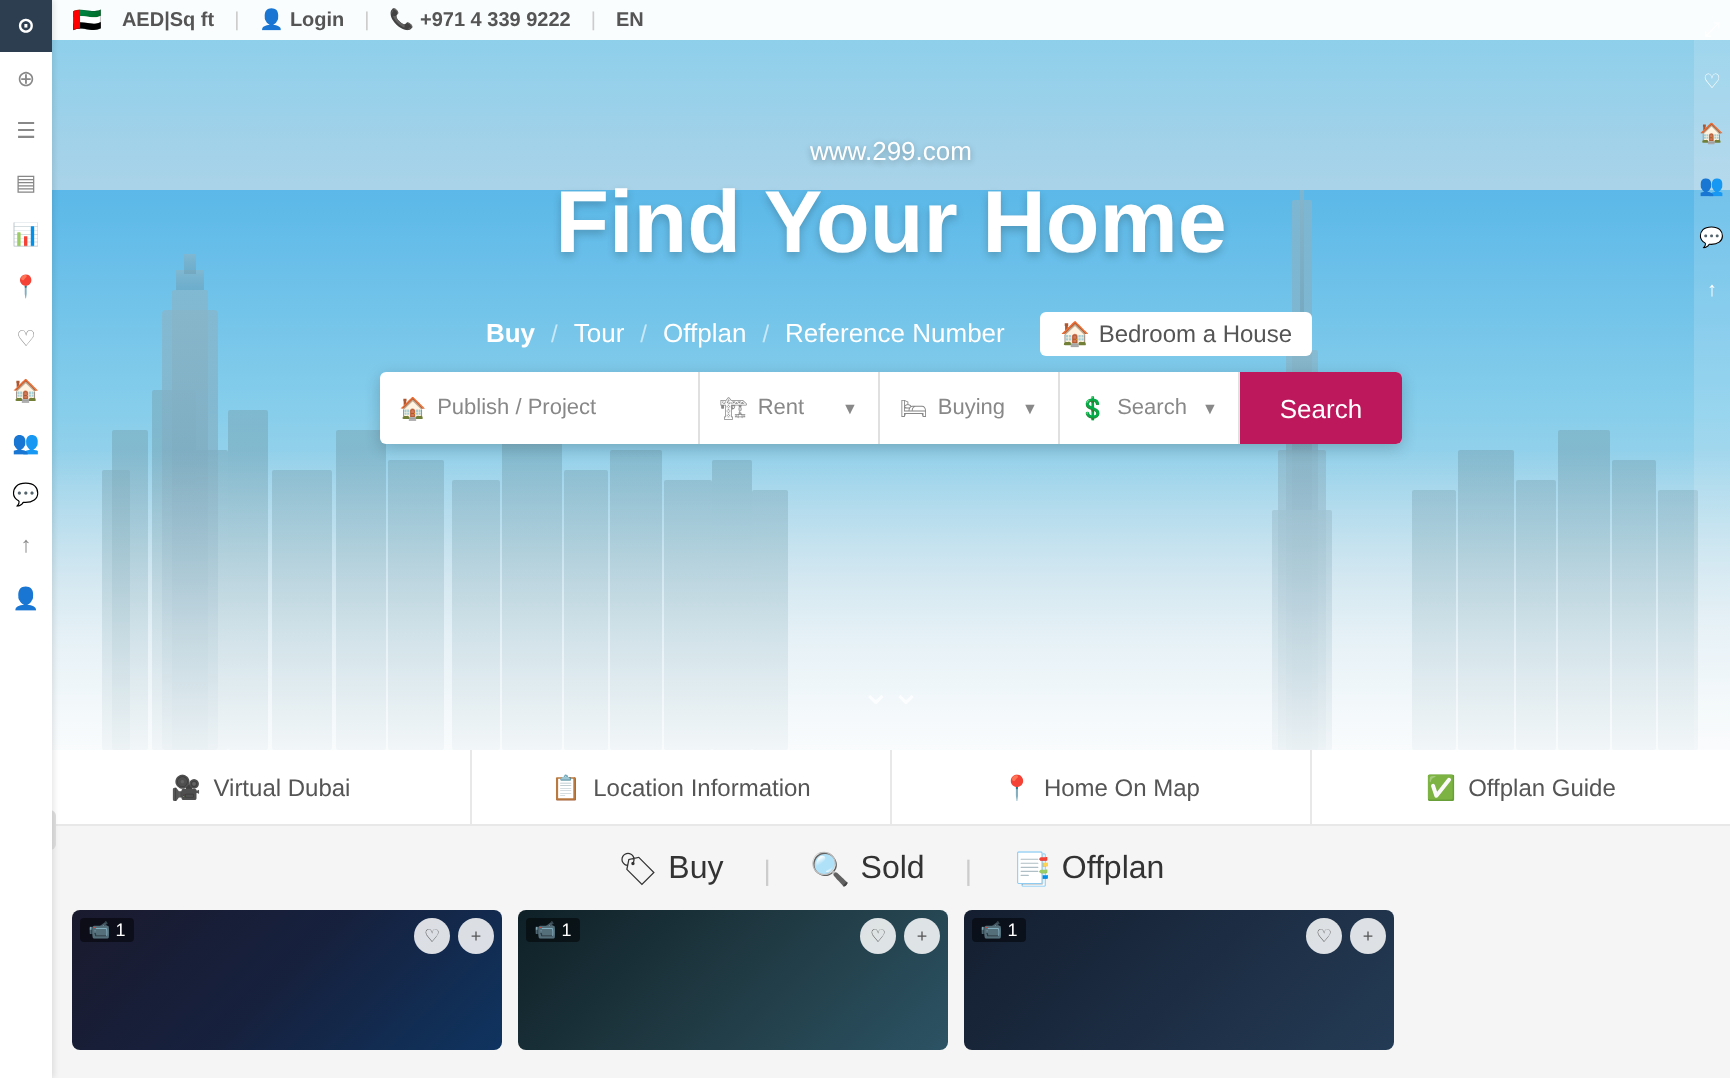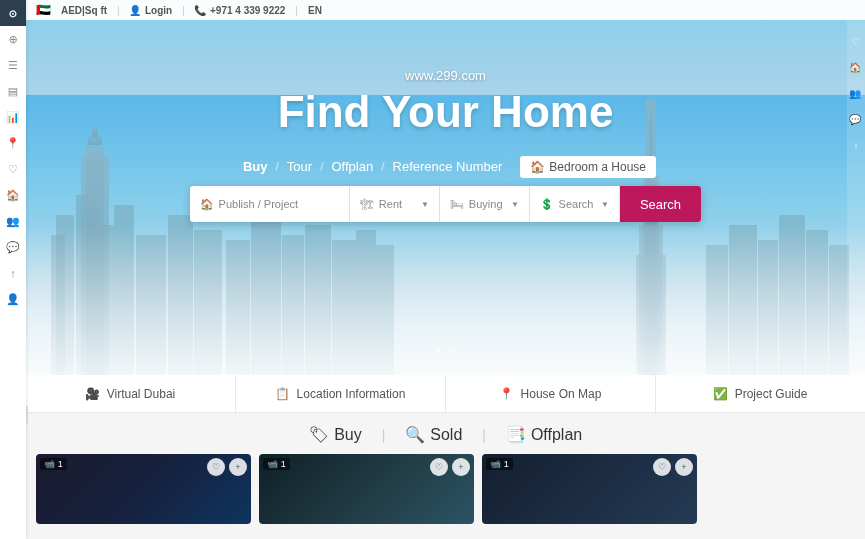--- a/index.html
+++ b/index.html
@@ -522,25 +522,25 @@
   <div class="bottom-nav-item">
     <span>🎥</span>
     <span>Virtual Dubai</span>
   </div>
   <div class="bottom-nav-item">
     <span>📋</span>
     <span>Location Information</span>
   </div>
   <div class="bottom-nav-item">
     <span>📍</span>
-    <span>House On Map</span>
+    <span>Home On Map</span>
   </div>
   <div class="bottom-nav-item">
     <span>✅</span>
-    <span>Project Guide</span>
+    <span>Offplan Guide</span>
   </div>
 </div>
 
 <div class="properties-section">
   <div class="properties-tabs">
     <div class="prop-tab">
       <span>🏷</span>
       <span>Buy</span>
     </div>
     <span class="prop-tab-sep">|</span>

